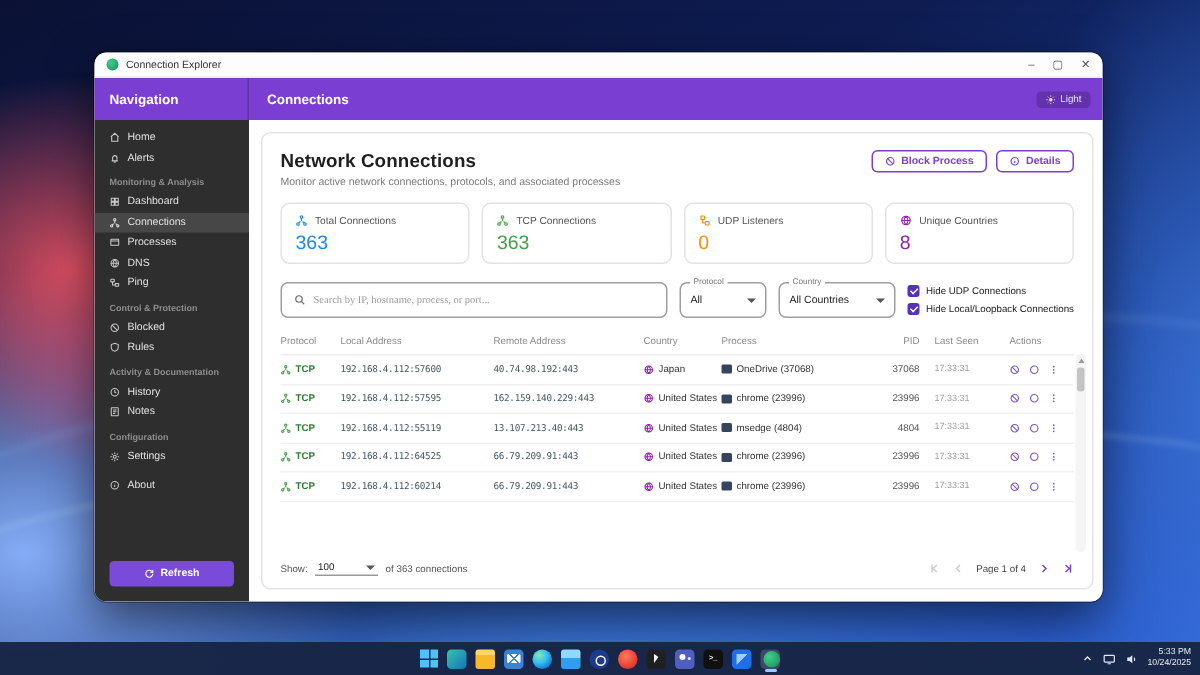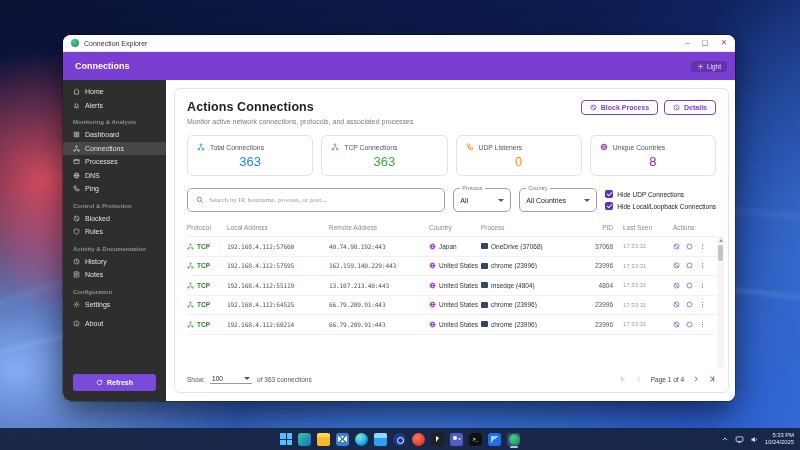--- a/index.html
+++ b/index.html
@@ -59,21 +59,21 @@
   .card { height:100%; border:1px solid #e3e3e3; border-radius:6px; background:#fff;
     padding:11px 12px 8px 12px; display:flex; flex-direction:column; position:relative; }
 
   .page-head { display:flex; align-items:flex-start; }
   .page-title { font-size:12.5px; font-weight:bold; color:#1f1f1f; letter-spacing:.1px; }
   .page-subtitle { font-size:7px; color:#7a7a7a; margin-top:4px; }
   .head-actions { margin-left:auto; display:flex; gap:6px; }
   .ol-btn { display:flex; align-items:center; gap:4px; border:1px solid #7b3ed2; color:#7b3ed2;
     border-radius:4px; padding:3px 8px; font-size:7px; font-weight:bold; background:#fff; cursor:pointer; }
 
-  .stats-row { display:flex; gap:8px; margin-top:10px;text-align:center; }
+  .stats-row { display:flex; gap:8px; margin-top:10px; }
   .stat-card { flex:1; border:1px solid #e2e2e2; border-radius:6px; padding:7px 9px 6px 9px; }
   .stat-top { display:flex; align-items:center; gap:5px; font-size:6.8px; color:#555; }
   .stat-value { font-size:13px; margin-top:3px; }
 
   .filter-row { display:flex; gap:8px; margin-top:12px; align-items:center; }
   .search-box { flex:1; height:24px; border:1px solid #9e9e9e; border-radius:5px; display:flex;
     align-items:center; padding:0 8px; gap:5px; background:#fff; }
   .search-box input { border:none; outline:none; flex:1; font-size:7px; color:#333; font-family:Liberation Serif, serif; background:transparent; }
   .search-box input::placeholder { color:#9a9a9a; }
   .select-box { position:relative; height:24px; border:1px solid #9e9e9e; border-radius:5px;
@@ -173,20 +173,21 @@
       <span class="app-dot"></span>
       <span class="t-title">Connection Explorer</span>
       <span class="win-controls">
         <span>–</span>
         <span>▢</span>
         <span>✕</span>
       </span>
     </div>
 
     <div class="appheader">
+      <div class="nav-part">Navigation</div>
       <div class="page-part">
         <span>Connections</span>
         <span class="theme-toggle">
           <svg width="7" height="7" viewBox="0 0 24 24">
               <circle cx="12" cy="12" r="4" fill="#e8e0f7"></circle>
               <g stroke="#e8e0f7" stroke-width="2">
                 <path d="M12 2v3M12 19v3M2 12h3M19 12h3M4.9 4.9l2.1 2.1M17 17l2.1 2.1M19.1 4.9L17 7M7 17l-2.1 2.1"></path>
               </g>
             </svg>
           <span>Light</span>
@@ -297,21 +298,21 @@
             </svg>
           <span>Refresh</span>
         </div>
       </div>
 
       <div class="main">
         <div class="card">
 
           <div class="page-head">
             <div>
-              <div class="page-title">Actions Connections</div>
+              <div class="page-title">Network Connections</div>
               <div class="page-subtitle">Monitor active network connections, protocols, and associated processes</div>
             </div>
             <div class="head-actions">
               <button class="ol-btn">
                 <svg width="7" height="7" viewBox="0 0 24 24" fill="none" stroke="#7b3ed2" stroke-width="2.6">
                     <circle cx="12" cy="12" r="8.5"></circle>
                     <path d="M6 6l12 12"></path>
                   </svg>
                 <span>Block Process</span>
               </button>

